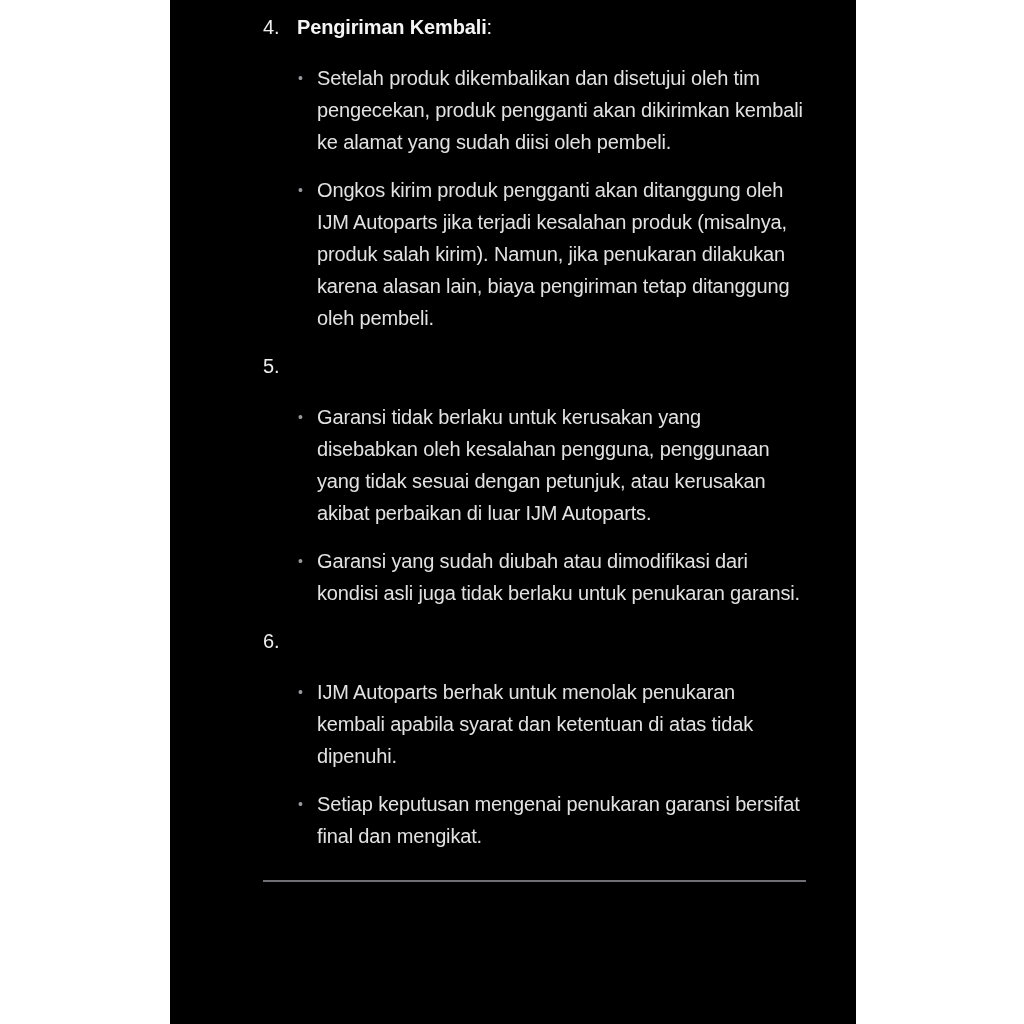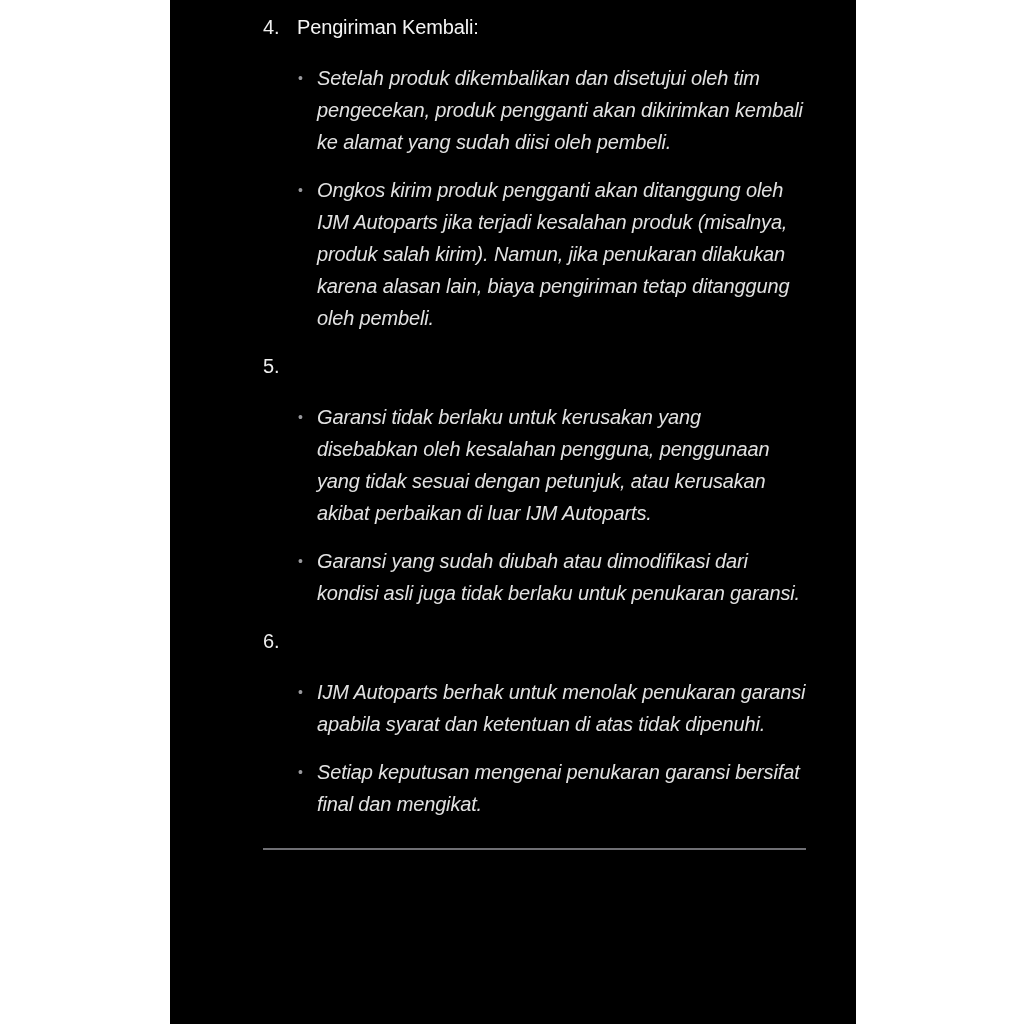--- a/index.html
+++ b/index.html
@@ -34,33 +34,33 @@
     margin: 16px 0 19px 0;
     color: #f5f5f5;
   }
   .section:first-child .heading { margin-top: 0; }
   .heading .num {
     flex: none;
     width: 34px;
     color: #eeeeee;
     font-weight: 400;
   }
-  .heading .ttl b { font-weight: 400; }
+  .heading .ttl b { font-weight: 700; }
   .bullet {
     display: flex;
     margin: 0 0 16px 35px;
   }
   .bullet .dot {
     flex: none;
     width: 19px;
     font-size: 14px;
     line-height: 32px;
     color: #9a9a9e;
   }
-  .bullet p { flex: 1; font-style: italic; }
+  .bullet p { flex: 1; }
   .divider {
     border: none;
     height: 2px;
     background: #6f6f74;
     margin-top: 28px;
   }
 </style>
 </head>
 <body>
 
@@ -96,21 +96,21 @@
           <p>Garansi yang sudah diubah atau dimodifikasi dari kondisi asli juga tidak berlaku untuk penukaran garansi.</p>
         </div>
       </div>
 
       <div class="section">
         <div class="heading">
           <span class="num">6.</span>
         </div>
         <div class="bullet">
           <span class="dot">•</span>
-          <p>IJM Autoparts berhak untuk menolak penukaran garansi apabila syarat dan ketentuan di atas tidak dipenuhi.</p>
+          <p>IJM Autoparts berhak untuk menolak penukaran kembali apabila syarat dan ketentuan di atas tidak dipenuhi.</p>
         </div>
         <div class="bullet">
           <span class="dot">•</span>
           <p>Setiap keputusan mengenai penukaran garansi bersifat final dan mengikat.</p>
         </div>
       </div>
 
       <hr class="divider">
 
     </div>

